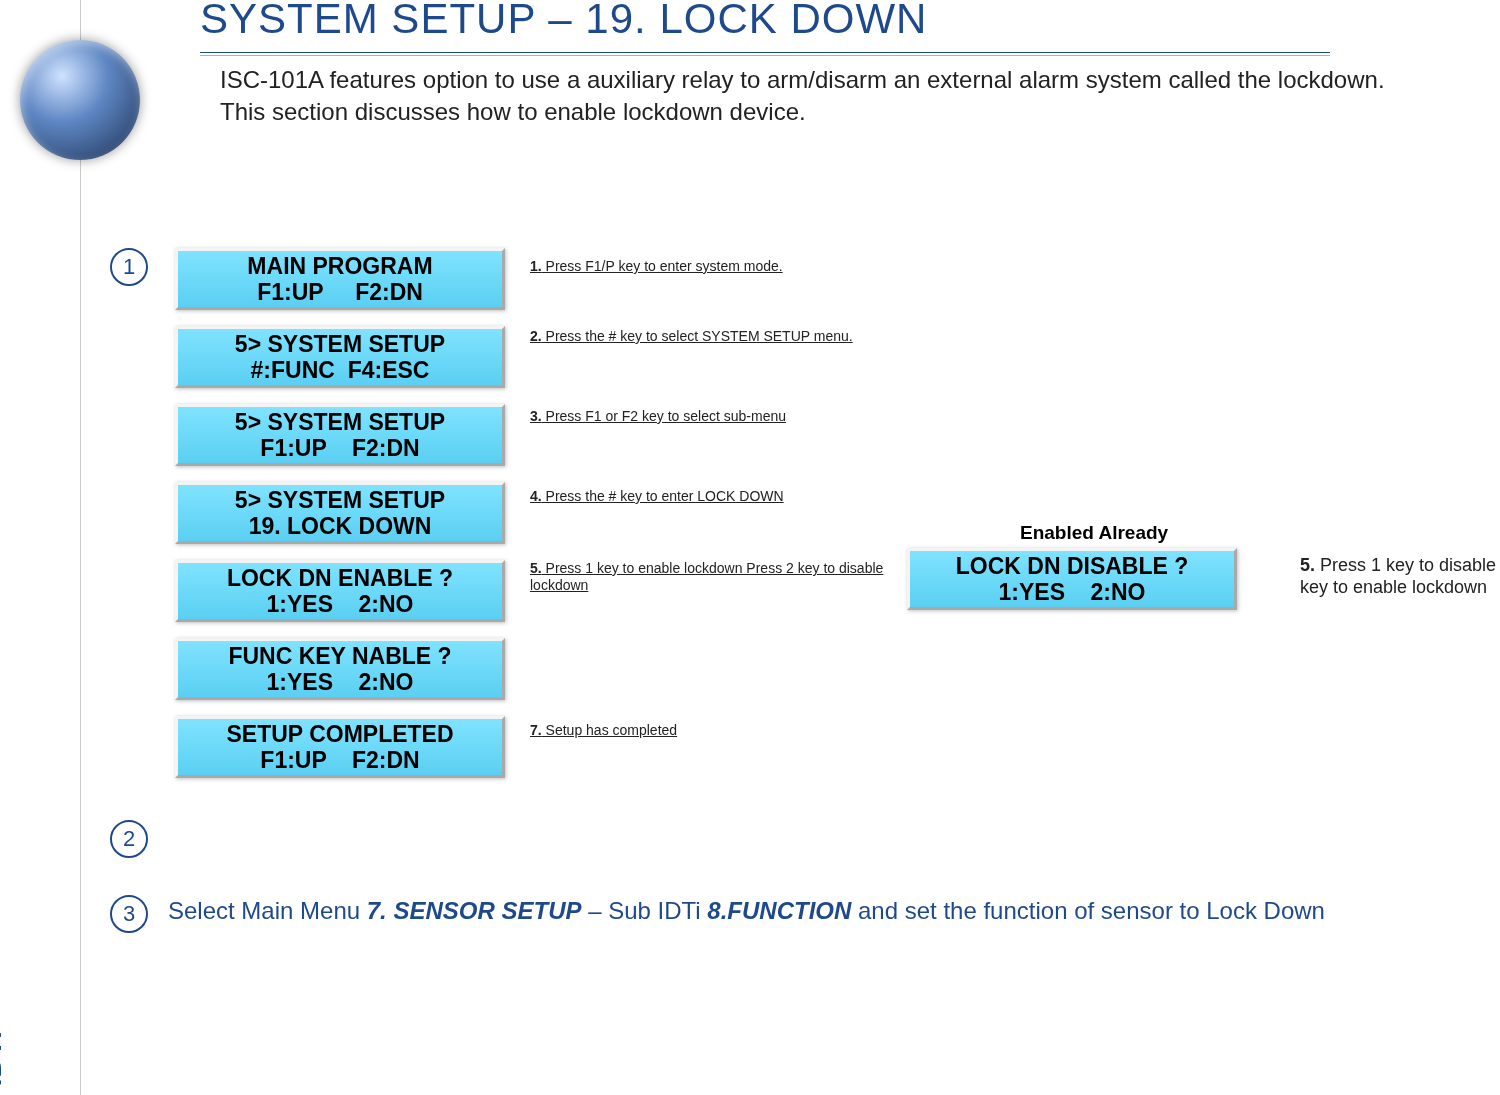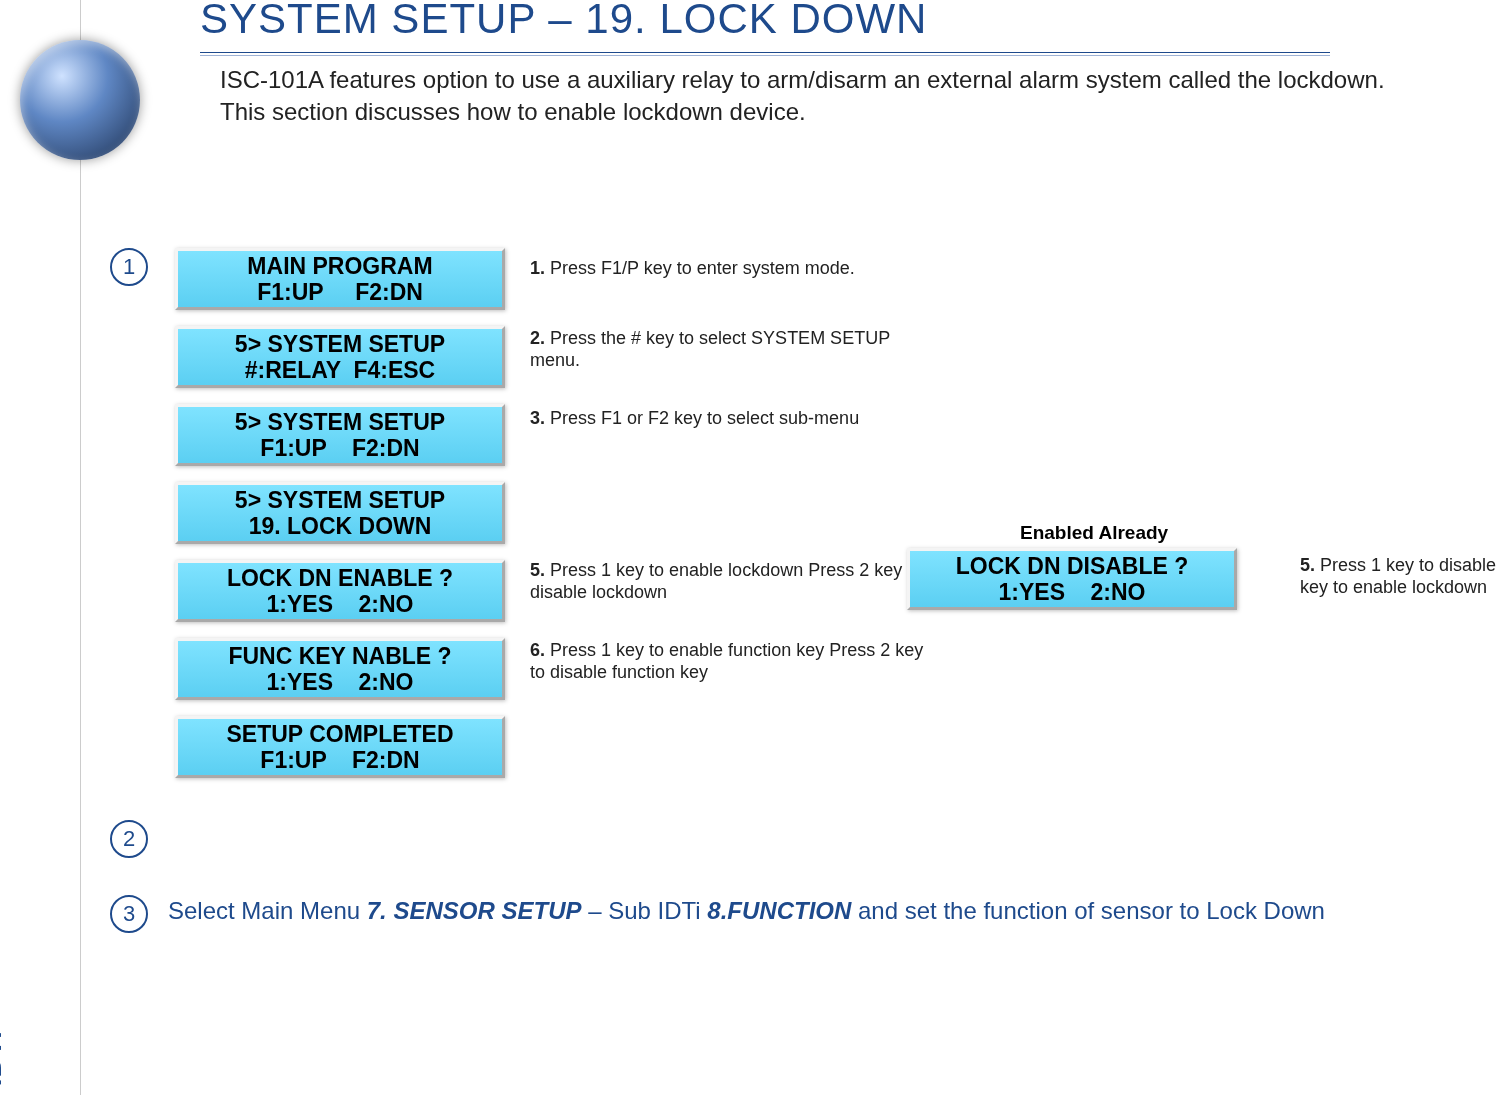--- a/index.html
+++ b/index.html
@@ -21,21 +21,21 @@
   .step1{position:absolute;left:110px;top:248px;}
   .lcd-col{position:absolute;left:175px;top:248px;width:330px;}
   .lcd{width:330px;height:62px;margin-bottom:16px;box-sizing:border-box;
     background:linear-gradient(#7fe3ff,#5bcff2);
     border:3px solid #dcdcdc;border-top-color:#f4f4f4;border-left-color:#f4f4f4;
     border-right-color:#a9a9a9;border-bottom-color:#a9a9a9;
     font-family:Verdana,Geneva,sans-serif;font-weight:bold;font-size:23px;color:#000;
     display:flex;flex-direction:column;align-items:center;justify-content:center;line-height:1.15;
     box-shadow:1px 1px 4px rgba(0,0,0,.25);white-space:pre;}
   .lcd-alt{position:absolute;width:330px;height:62px;}
-  .instr{position:absolute;left:530px;width:400px;font-size:18px;color:#222;line-height:1.2;}
+  .instr{position:absolute;left:530px;width:400px;font-size:14px;color:#222;line-height:1.2;text-decoration:underline;}
   .instr b{font-weight:bold;}
   .section2{position:absolute;left:110px;top:820px;width:1400px;}
   .section3{position:absolute;left:110px;top:895px;width:1400px;}
   .section-row{display:flex;align-items:flex-start;column-gap:20px;}
   .sectxt{font-size:24px;color:#1e4a8c;line-height:1.35;max-width:1300px;}
   .sectxt .em{font-style:italic;font-weight:bold;}
   .enabled-label{position:absolute;font-weight:bold;font-size:19px;color:#000;}
   .side-instr{position:absolute;width:360px;font-size:18px;color:#222;line-height:1.2;}
 </style>
 </head>
@@ -55,21 +55,21 @@
   <span class="numcirc">1</span>
 </div>
 
 <div class="lcd-col">
   <div class="lcd">
     <span>MAIN PROGRAM</span>
     <span>F1:UP     F2:DN</span>
   </div>
   <div class="lcd">
     <span>5&gt; SYSTEM SETUP</span>
-    <span>#:RELAY  F4:ESC</span>
+    <span>#:FUNC  F4:ESC</span>
   </div>
   <div class="lcd">
     <span>5&gt; SYSTEM SETUP</span>
     <span>F1:UP    F2:DN</span>
   </div>
   <div class="lcd">
     <span>5&gt; SYSTEM SETUP</span>
     <span>19. LOCK DOWN</span>
   </div>
   <div class="lcd">
@@ -88,25 +88,28 @@
 
 <div class="instr" style="top:258px">
   <b>1.</b><span> Press F1/P key to enter system mode.</span>
 </div>
 <div class="instr" style="top:328px">
   <b>2.</b><span> Press the # key to select  SYSTEM SETUP menu.</span>
 </div>
 <div class="instr" style="top:408px">
   <b>3.</b><span> Press F1 or F2  key to select sub-menu</span>
 </div>
+<div class="instr" style="top:488px">
+  <b>4.</b><span> Press the # key to enter LOCK DOWN</span>
+</div>
 <div class="instr" style="top:560px">
   <b>5.</b><span> Press 1 key to enable lockdown Press 2 key to disable lockdown</span>
 </div>
-<div class="instr" style="top:640px">
-  <b>6.</b><span> Press 1 key to enable function key Press 2 key to disable function key</span>
+<div class="instr" style="top:722px">
+  <b>7.</b><span> Setup has completed</span>
 </div>
 
 <div class="enabled-label" style="left:1020px;top:522px">Enabled Already</div>
 <div class="lcd lcd-alt" style="left:907px;top:548px">
   <span>LOCK DN DISABLE ?</span>
   <span>1:YES    2:NO</span>
 </div>
 <div class="side-instr" style="left:1300px;top:555px">
   <b>5.</b><span> Press 1 key to disable lockdown Press 2 key to enable lockdown</span>
 </div>

